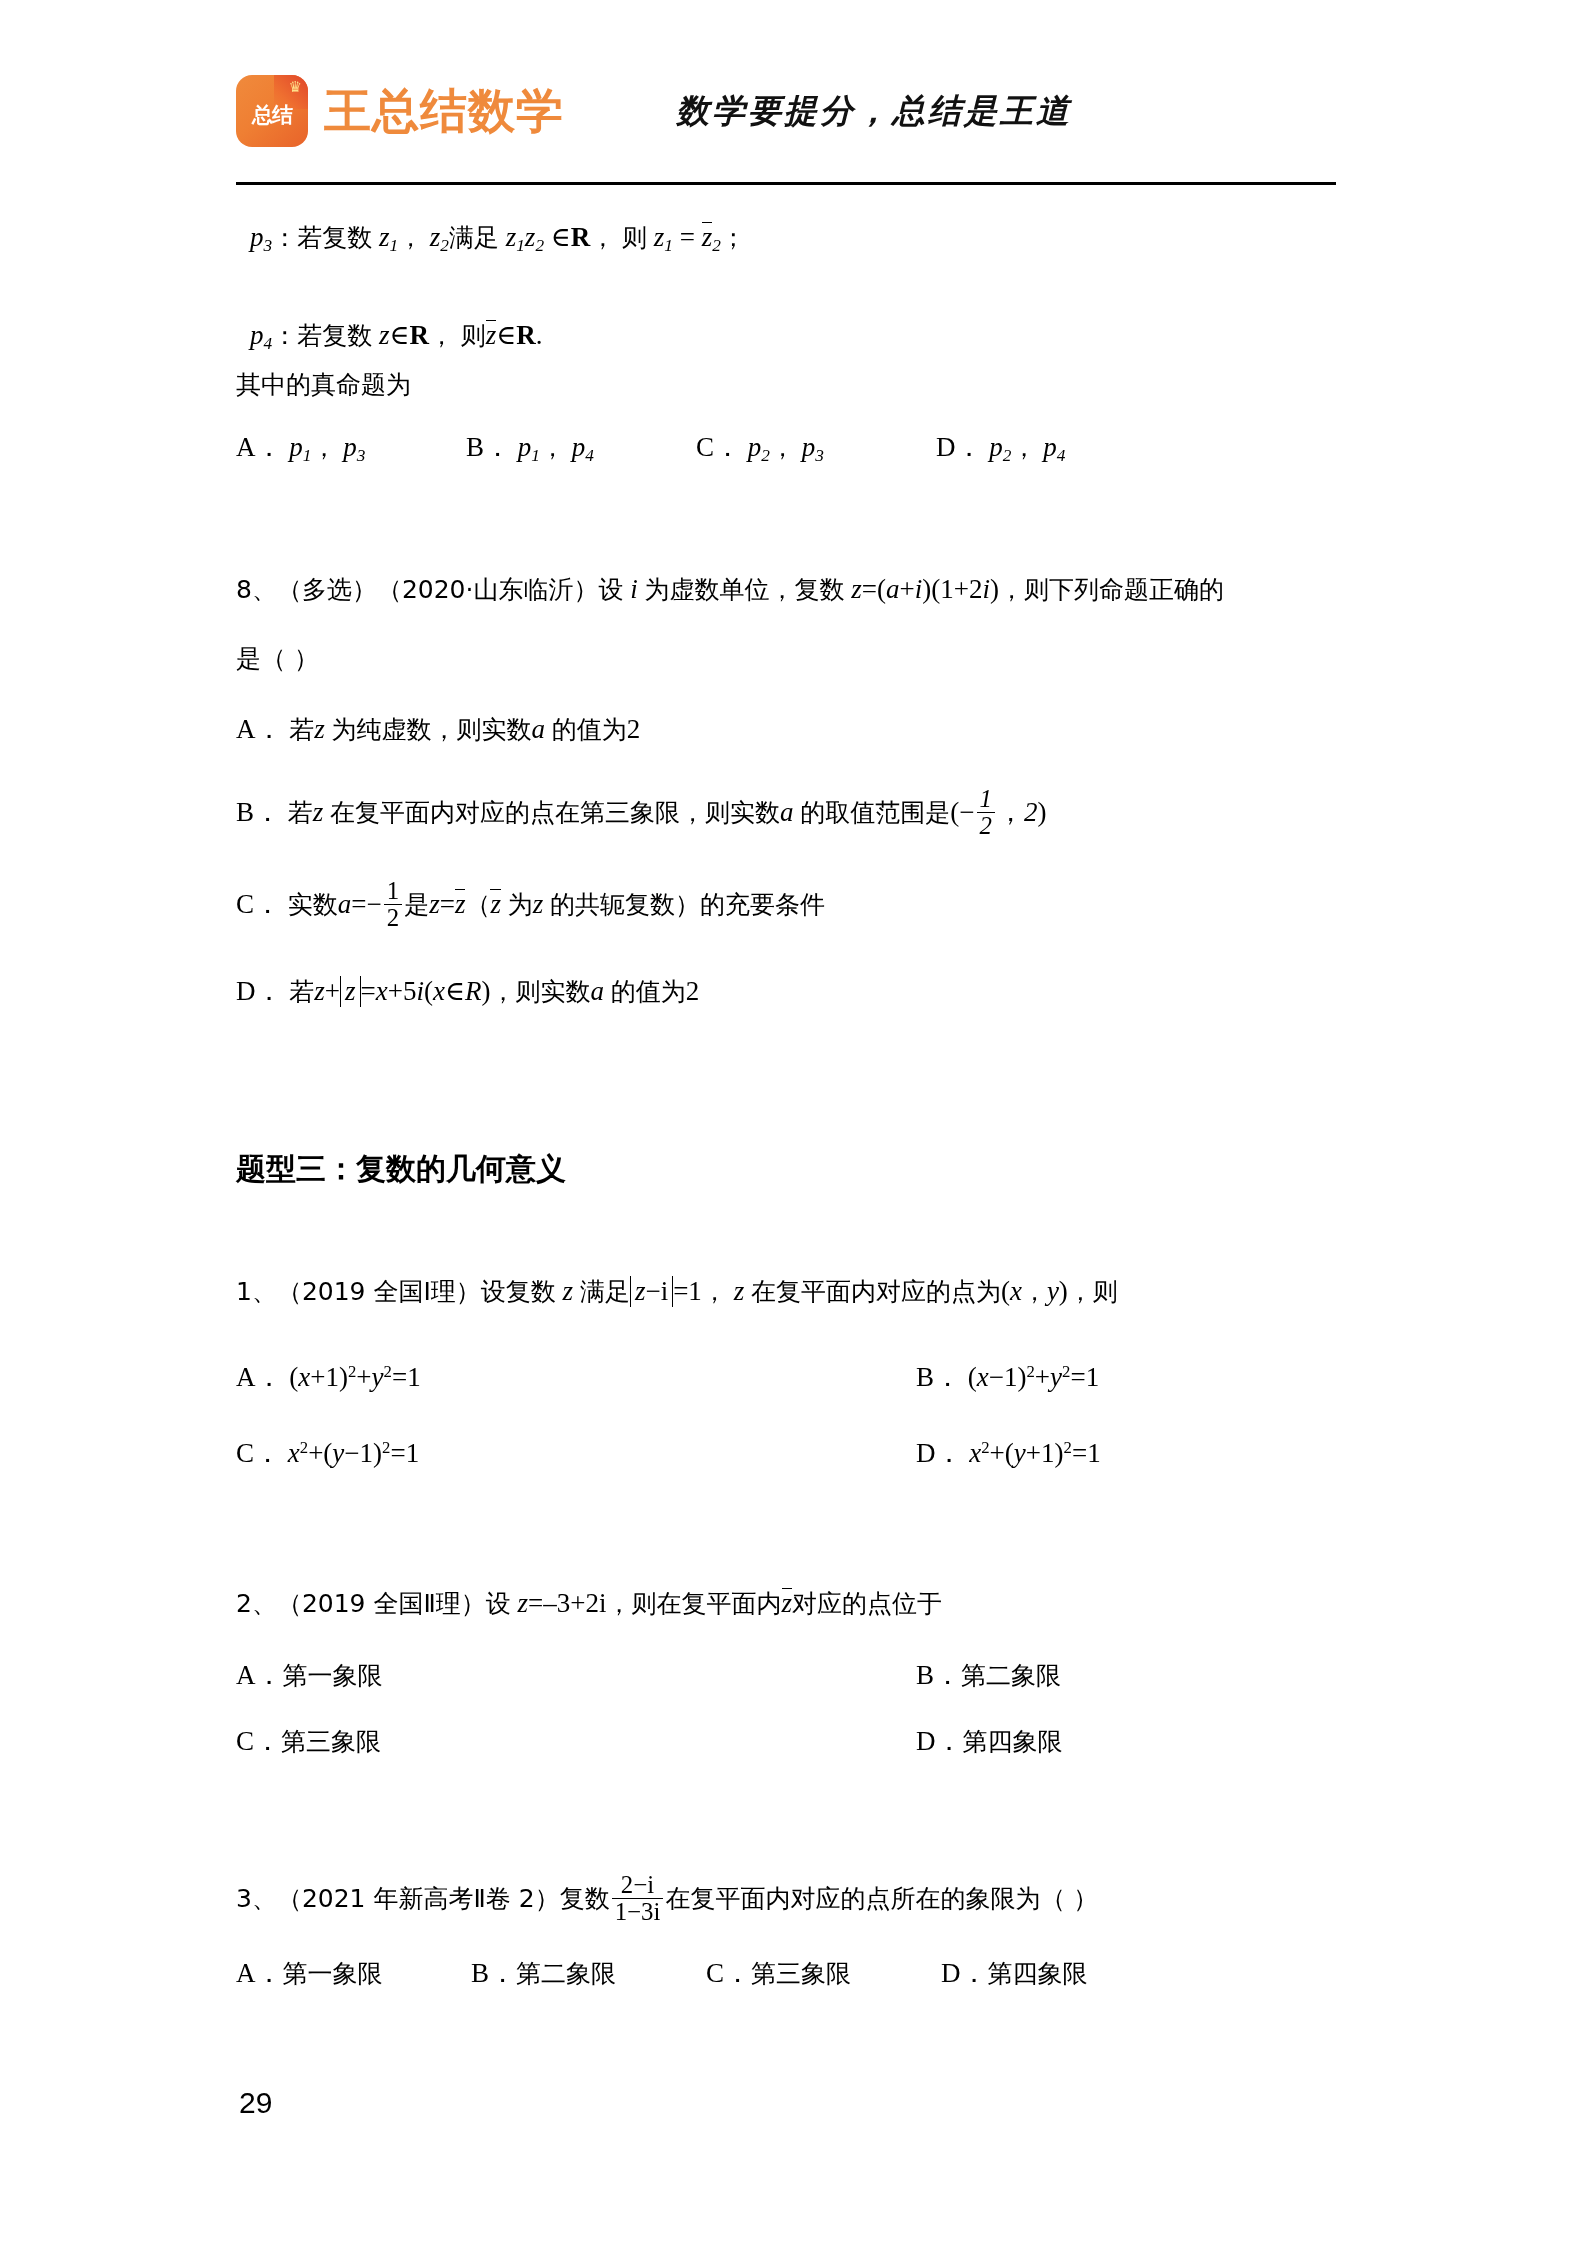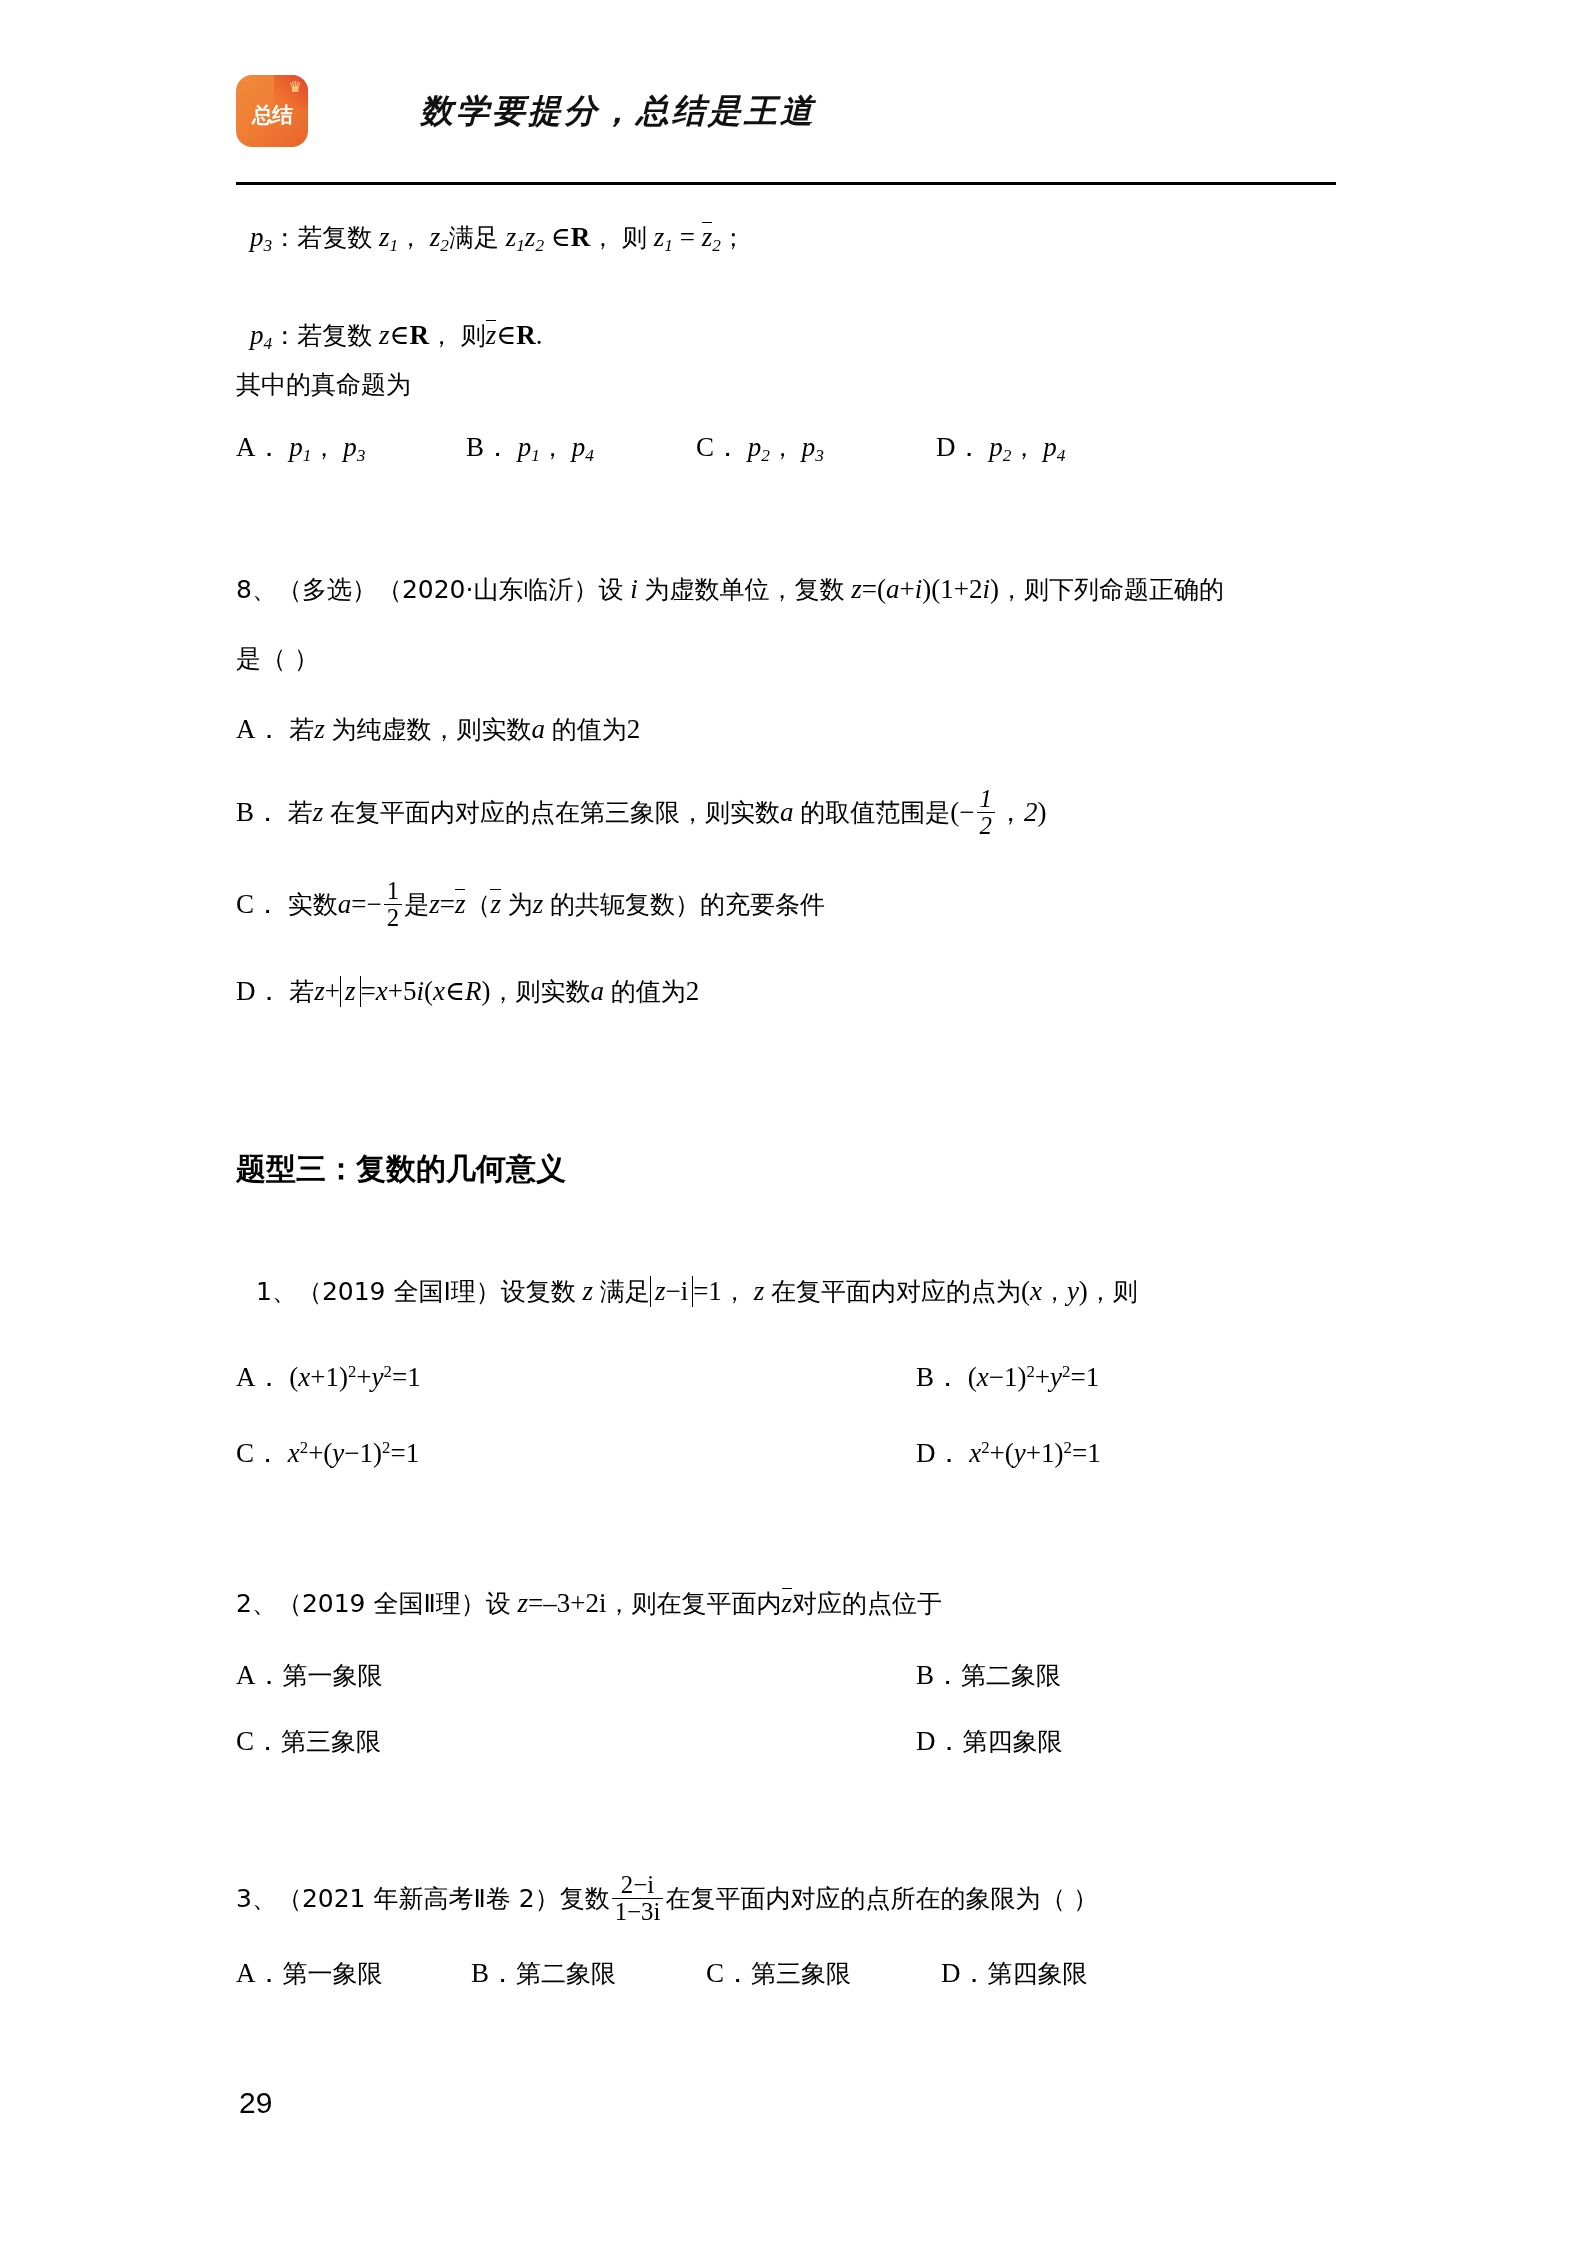--- a/index.html
+++ b/index.html
@@ -198,20 +198,21 @@
 <body>
 
 <div class="page">
 
   <div class="header">
     <div class="logo-mark">
       <div class="corner"></div>
       <div class="crown">♛</div>
       <div class="logo-text">总结</div>
     </div>
+    <div class="brand-name">王总结数学</div>
     <div class="tagline">数学要提分，总结是王道</div>
   </div>
   <div class="header-rule"></div>
 
   <div class="content">
 
     <div class="line indent" style="position:absolute; top:14px;">
       <span class="mi">p</span><sub>3</sub><span class="cjk">：</span><span class="cjk">若复数</span>
       <span class="mi">z</span><sub>1</sub><span class="cjk">，</span>
       <span class="mi">z</span><sub>2</sub><span class="cjk">满足</span>
@@ -285,21 +286,21 @@
     </div>
 
     <div class="line" style="position:absolute; top:770px;">
       <span class="opt-label">D．</span>
       <span class="cjk">若</span><span class="mi">z</span><span class="mo">+</span><span class="abs"><span class="mi">z</span></span><span class="mo">=</span><span class="mi">x</span><span class="mn">+5</span><span class="mi">i</span><span class="mn">(</span><span class="mi">x</span><span class="mo">∈</span><span class="mi">R</span><span class="mn">)</span><span class="cjk">，则实数</span><span class="mi">a</span>
       <span class="cjk">的值为</span><span class="mn">2</span>
     </div>
 
     <div class="line q-head" style="position:absolute; top:948px;">题型三：复数的几何意义</div>
 
-    <div class="line" style="position:absolute; top:1070px;margin-left:20px;">
+    <div class="line" style="position:absolute; top:1070px;">
       <span class="cjk">1、（2019 全国Ⅰ理）设复数</span>
       <span class="mi">z</span>
       <span class="cjk">满足</span><span class="abs"><span class="mi">z</span><span class="mo">−</span><span class="mn">i</span></span><span class="mn">=1</span><span class="cjk">，</span>
       <span class="mi">z</span>
       <span class="cjk">在复平面内对应的点为</span><span class="mn">(</span><span class="mi">x</span><span class="cjk">，</span><span class="mi">y</span><span class="mn">)</span><span class="cjk">，则</span>
     </div>
 
     <div style="position:absolute; top:1158px; width:1170px;">
       <span class="row" style="left:0px;">
         <span class="opt-label">A．</span>

